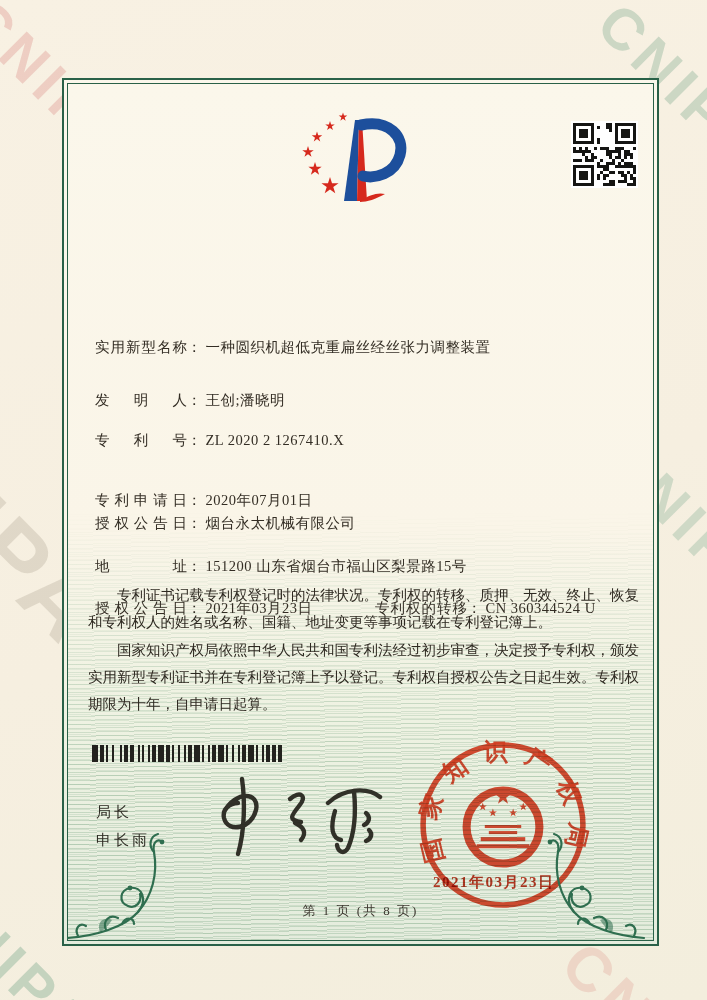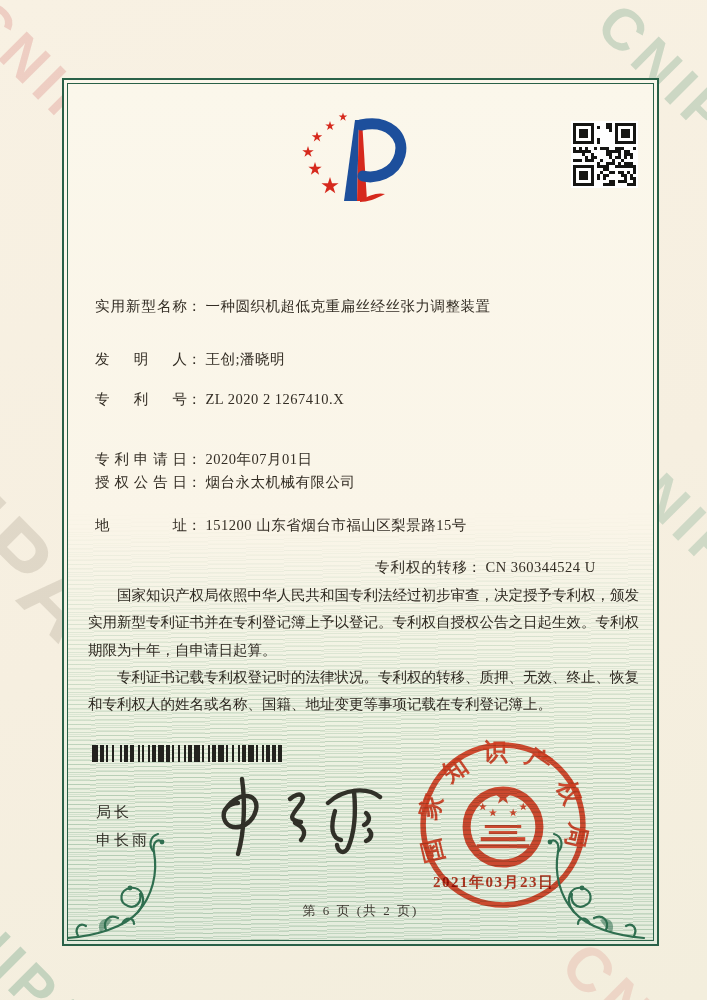--- a/index.html
+++ b/index.html
@@ -22,21 +22,21 @@
            repeating-linear-gradient(181.5deg,rgba(120,165,130,.20) 0 1px,transparent 1px 5px);
          -webkit-mask-image:linear-gradient(180deg,transparent 0 50%,rgba(0,0,0,.55) 66%,#000 82%);
          mask-image:linear-gradient(180deg,transparent 0 50%,rgba(0,0,0,.55) 66%,#000 82%);
          pointer-events:none;}
   .certno{position:absolute;left:95px;top:114px;font-size:15px;letter-spacing:2px;color:#3c362e;}
   .logo{position:absolute;left:286px;top:106px;}
   .qr{position:absolute;left:571px;top:121px;background:#fff;padding:2px;line-height:0;}
   .title{position:absolute;left:62px;top:212px;width:597px;text-align:center;
          font-size:37px;font-weight:700;letter-spacing:9px;color:#17130e;}
   .fields{position:absolute;left:95px;top:0;width:540px;font-size:14.5px;color:#332d24;}
-  .frow{position:absolute;white-space:nowrap;}
+  .frow{position:absolute;white-space:nowrap;margin-top:41px;}
   .flabel{display:inline-block;width:92px;text-align:justify;text-align-last:justify;}
   .fcolon{display:inline-block;margin:0 4px 0 0;}
   .fvalue{letter-spacing:.5px;}
   .fpair2{position:absolute;left:280px;top:0;}
   .body-text{position:absolute;left:88px;top:582px;width:556px;font-size:14.5px;
              line-height:1.88;color:#2e2921;}
   .body-text p{margin:0;text-indent:2em;}
   .barcode{position:absolute;left:92px;top:745px;width:190px;height:17px;display:flex;
            overflow:hidden;align-items:stretch;}
   .barcode span{flex:none;height:100%;}
@@ -229,29 +229,32 @@
     <div class="frow" style="top:450px">
       <span class="flabel">专利申请日</span><span class="fcolon">：</span><span class="fvalue">2020年07月01日</span>
     </div>
     <div class="frow" style="top:473px">
       <span class="flabel">授权公告日</span><span class="fcolon">：</span><span class="fvalue">烟台永太机械有限公司</span>
     </div>
     <div class="frow" style="top:516px">
       <span class="flabel">地址</span><span class="fcolon">：</span><span class="fvalue">151200 山东省烟台市福山区梨景路15号</span>
     </div>
     <div class="frow" style="top:558px">
+      <span>
+        <span class="flabel">授权公告日</span><span class="fcolon">：</span><span class="fvalue">2021年03月23日</span>
+      </span>
       <span class="fpair2">
         <span class="flabel">专利权的转移</span><span class="fcolon">：</span><span class="fvalue">CN 360344524 U</span>
       </span>
     </div>
   </div>
 
   <div class="body-text">
+    <p>专利证书记载专利权登记时的法律状况。专利权的转移、质押、无效、终止、恢复和专利权人的姓名或名称、国籍、地址变更等事项记载在专利登记簿上。</p>
     <p>国家知识产权局依照中华人民共和国专利法经过初步审查，决定授予专利权，颁发实用新型专利证书并在专利登记簿上予以登记。专利权自授权公告之日起生效。专利权期限为十年，自申请日起算。</p>
-    <p>专利证书记载专利权登记时的法律状况。专利权的转移、质押、无效、终止、恢复和专利权人的姓名或名称、国籍、地址变更等事项记载在专利登记簿上。</p>
   </div>
 
   <div class="barcode">
       <span class="bar" style="width: 6px;"></span>
       <span style="width: 2px;"></span>
       <span class="bar" style="width: 4px;"></span>
       <span style="width: 2px;"></span>
       <span class="bar" style="width: 2px;"></span>
       <span style="width: 4px;"></span>
       <span class="bar" style="width: 2px;"></span>
@@ -378,15 +381,15 @@
         <path d="M12,110 C8,102 14,96 20,100"></path>
         <path d="M40,104 C36,94 44,88 52,92"></path>
         <path d="M56,98 C60,90 68,92 68,98"></path>
       </g>
       <path d="M34,106 C30,96 38,90 46,94 C42,100 38,104 34,106 Z" fill="#2f6e4f" opacity="0.55"></path>
       <circle cx="64" cy="62" r="2.4" fill="#2f6e4f"></circle>
       <circle cx="96" cy="16" r="2.4" fill="#2f6e4f"></circle>
     </svg>
   </div>
 
-  <div class="pageno">第 6 页 (共 2 页)</div>
+  <div class="pageno">第 1 页 (共 8 页)</div>
 
 </div>
 
 </body></html>

